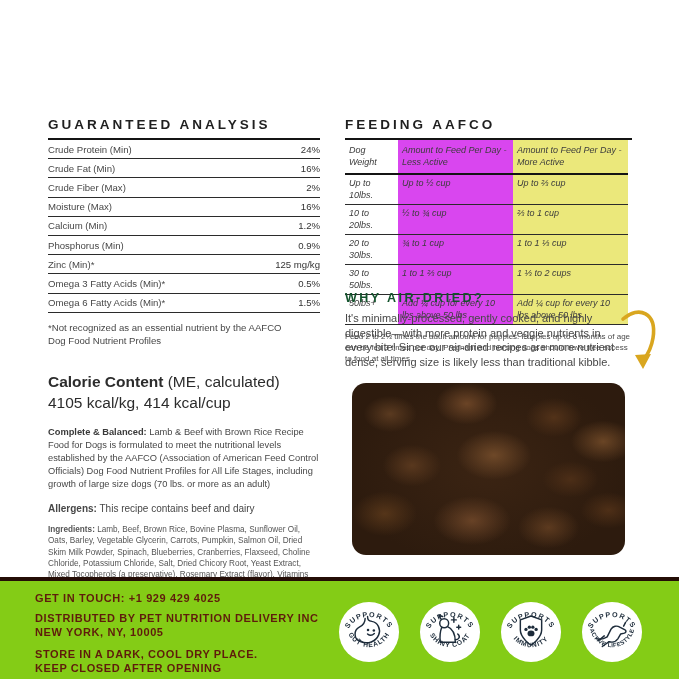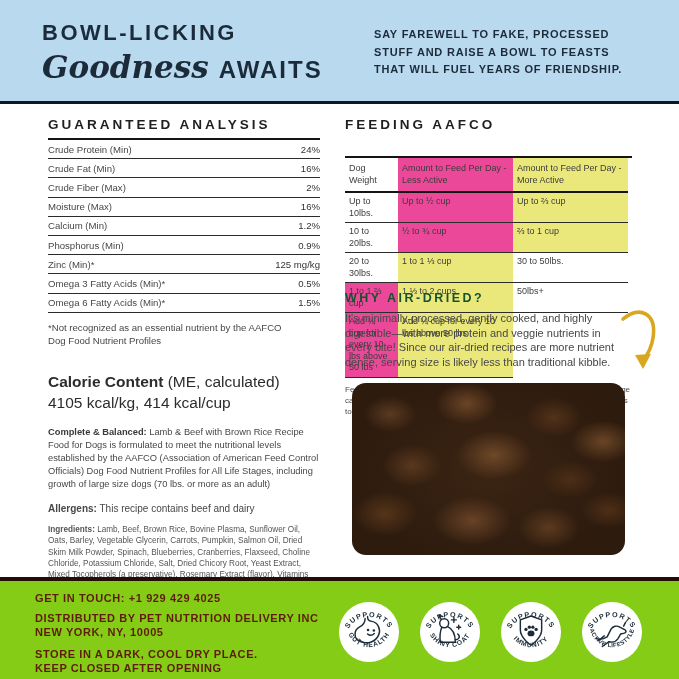--- a/index.html
+++ b/index.html
@@ -28,24 +28,24 @@
   .calorie-line1 { font-size:15.5px; }
   .calorie-line1 b { font-weight:800; }
   .calorie-line2 { font-size:15.5px; margin-top:3px; }
   .para { margin-top:14px; font-size:9.3px; line-height:13px; color:#474747; }
   .para b { color:#3a3a3a;margin-top:40px; }
   .allergens { margin-top:12px; font-size:10px; color:#474747; }
   .ingredients { margin-top:10px; font-size:8.2px; line-height:11.4px; color:#555; }
 
   
   .fg { position:absolute; left:345px; top:117px; width:287px; }
-  .fg-table { margin-top:24px; display:grid; grid-template-columns:53px 115px 115px; border-top:2.5px solid #141414; }
+  .fg-table { margin-top:6px; display:grid; grid-template-columns:53px 115px 115px; border-top:2.5px solid #141414;font-style:italic; }
   .fg-cell { font-size:9px; color:#3c3c3c; padding:3px 6px 3px 4px; line-height:11.5px; }
   .fg-head { padding:5px 6px 5px 4px; border-bottom:2px solid #141414; color:#3c3c3c; }
-  .col-blue { background:#ec4899; }
+  .col-blue { background:#d946ef; }
   .col-yellow { background:#ebe87b; }
   .fg-body { border-bottom:1px solid #2b2b2b; display:flex; align-items:flex-start; }
   .fg-footnote { margin-top:6px; font-size:8px; line-height:11px; color:#4a4a4a; width:287px; }
 
   
   .why { position:absolute; left:345px; top:291px; width:300px; }
   .why-title { font-size:12.5px; font-weight:800; letter-spacing:2.5px; color:#14532d; }
   .why-text { margin-top:6px; width:272px; font-size:11px; line-height:14.6px; color:#474747; }
   .arrow-wrap { position:absolute; left:620px; top:306px; width:44px; height:64px; }
 
@@ -78,34 +78,20 @@
   .b-top { font-size:7.4px; letter-spacing:1.3px; }
   .b-bot { font-size:6.9px; letter-spacing:0.9px; }
   .b-bot-long { font-size:6.1px; letter-spacing:0.4px; }
   .icon-line { fill:none; stroke:#1c2b3a; stroke-width:1.5; stroke-linecap:round; stroke-linejoin:round; }
 </style>
 </head>
 <body>
 
 <div class="page">
 
-  <div class="banner">
-    <div class="banner-left">
-      <div class="banner-title1">BOWL-LICKING</div>
-      <div class="banner-title2">
-        <span class="script">Goodness</span>
-        <span class="awaits">AWAITS</span>
-      </div>
-    </div>
-    <div class="banner-right">
-      <div>SAY FAREWELL TO FAKE, PROCESSED</div>
-      <div>STUFF AND RAISE A BOWL TO FEASTS</div>
-      <div>THAT WILL FUEL YEARS OF FRIENDSHIP.</div>
-    </div>
-  </div>
 
   <div class="ga">
     <div class="section-title">GUARANTEED ANALYSIS</div>
     <div class="ga-table">
       <div class="ga-row">
           <span class="ga-label">Crude Protein (Min)</span>
           <span class="ga-value">24%</span>
         </div>
       <div class="ga-row">
           <span class="ga-label">Crude Fat (Min)</span>
@@ -163,20 +149,21 @@
 
       <div class="fg-cell fg-body">Up to 10lbs.</div>
       <div class="fg-cell fg-body col-blue">Up to ½ cup</div>
       <div class="fg-cell fg-body col-yellow">Up to ⅔ cup</div>
 
       <div class="fg-cell fg-body">10 to 20lbs.</div>
       <div class="fg-cell fg-body col-blue">½ to ¾ cup</div>
       <div class="fg-cell fg-body col-yellow">⅔ to 1 cup</div>
 
       <div class="fg-cell fg-body">20 to 30lbs.</div>
+      <div class="fg-cell fg-body col-blue">¾ to 1 cup</div>
       <div class="fg-cell fg-body col-yellow">1 to 1 ⅓ cup</div>
 
       <div class="fg-cell fg-body">30 to 50lbs.</div>
       <div class="fg-cell fg-body col-blue">1 to 1 ⅔ cup</div>
       <div class="fg-cell fg-body col-yellow">1 ⅓ to 2 cups</div>
 
       <div class="fg-cell fg-body">50lbs+</div>
       <div class="fg-cell fg-body col-blue">Add ¼ cup for every 10 lbs above 50 lbs</div>
       <div class="fg-cell fg-body col-yellow">Add ¼ cup for every 10 lbs above 50 lbs</div>
     </div>

